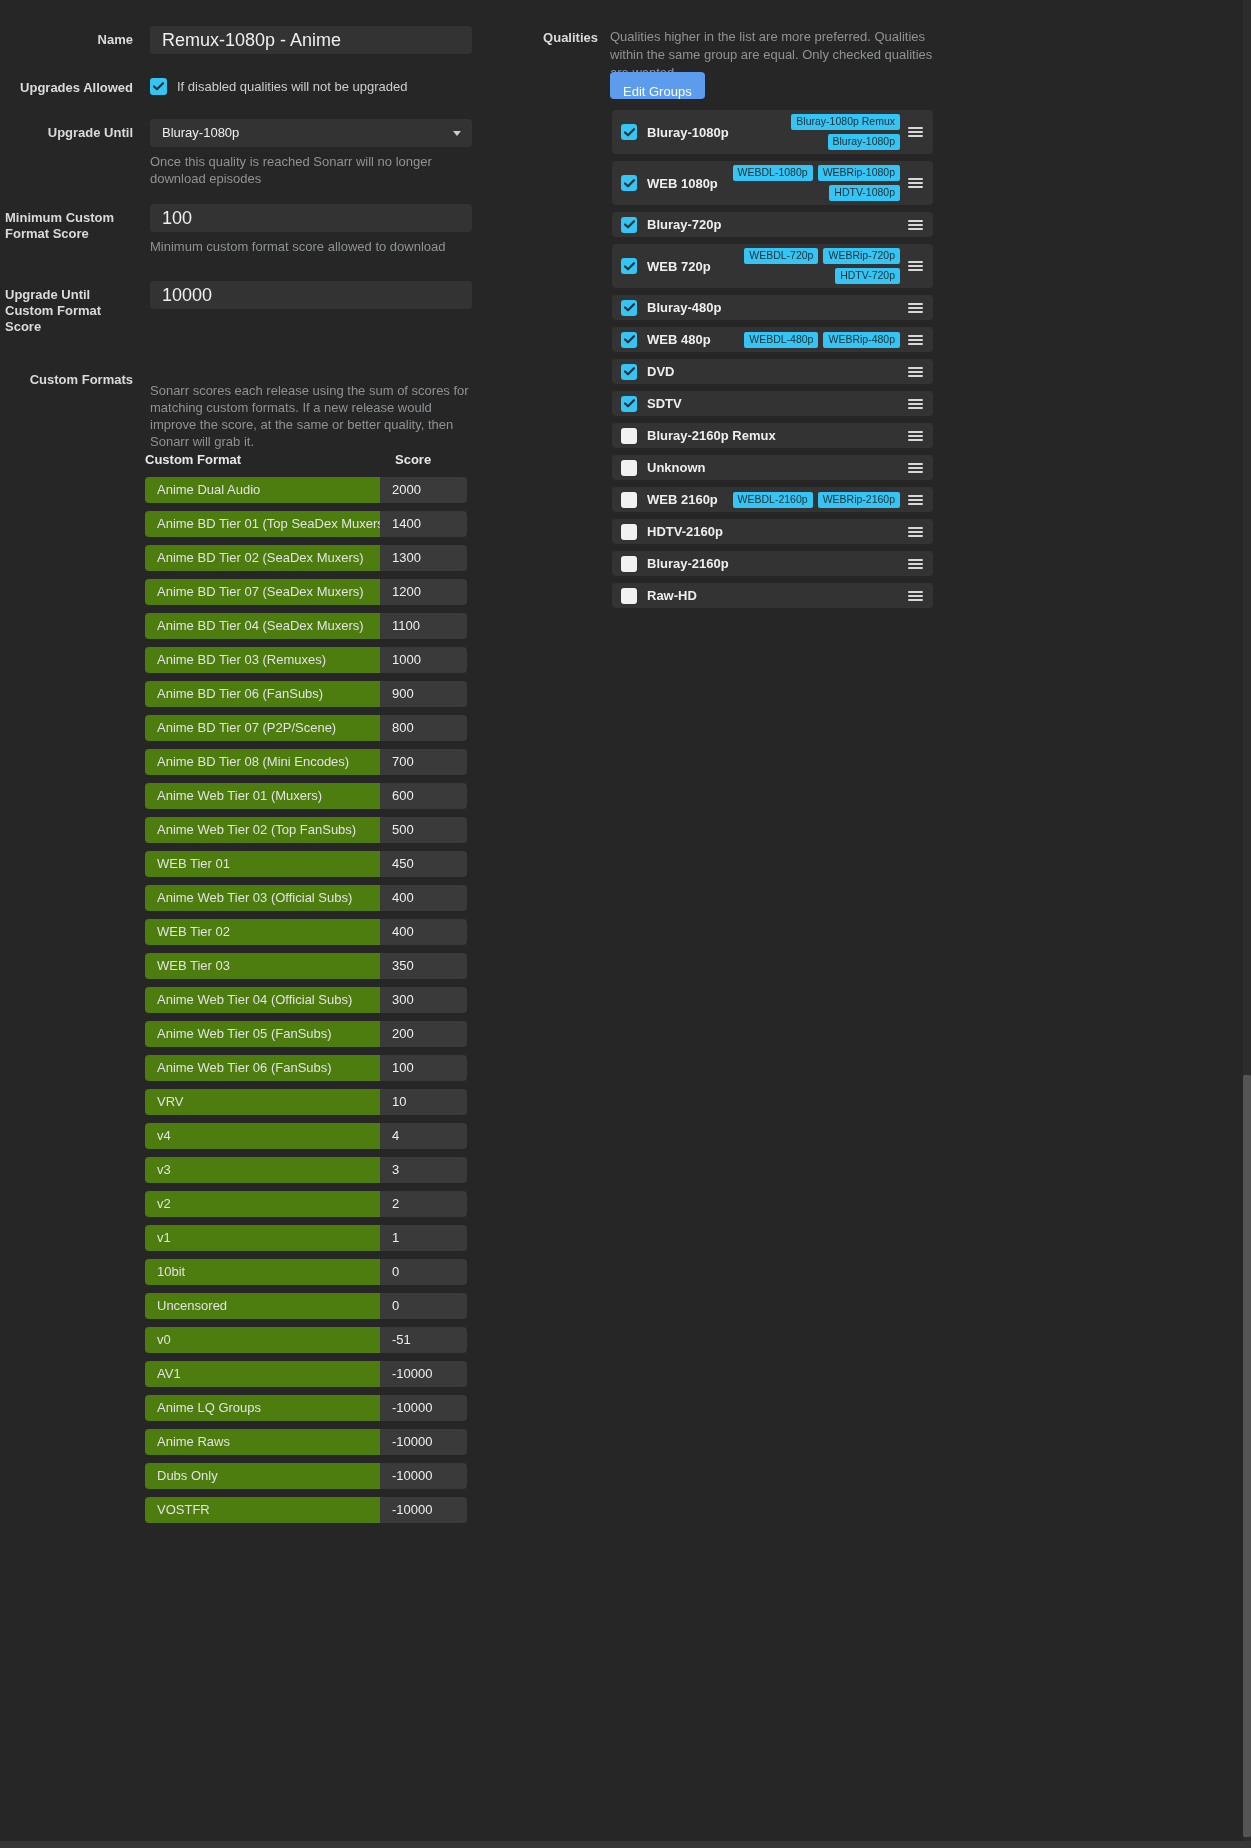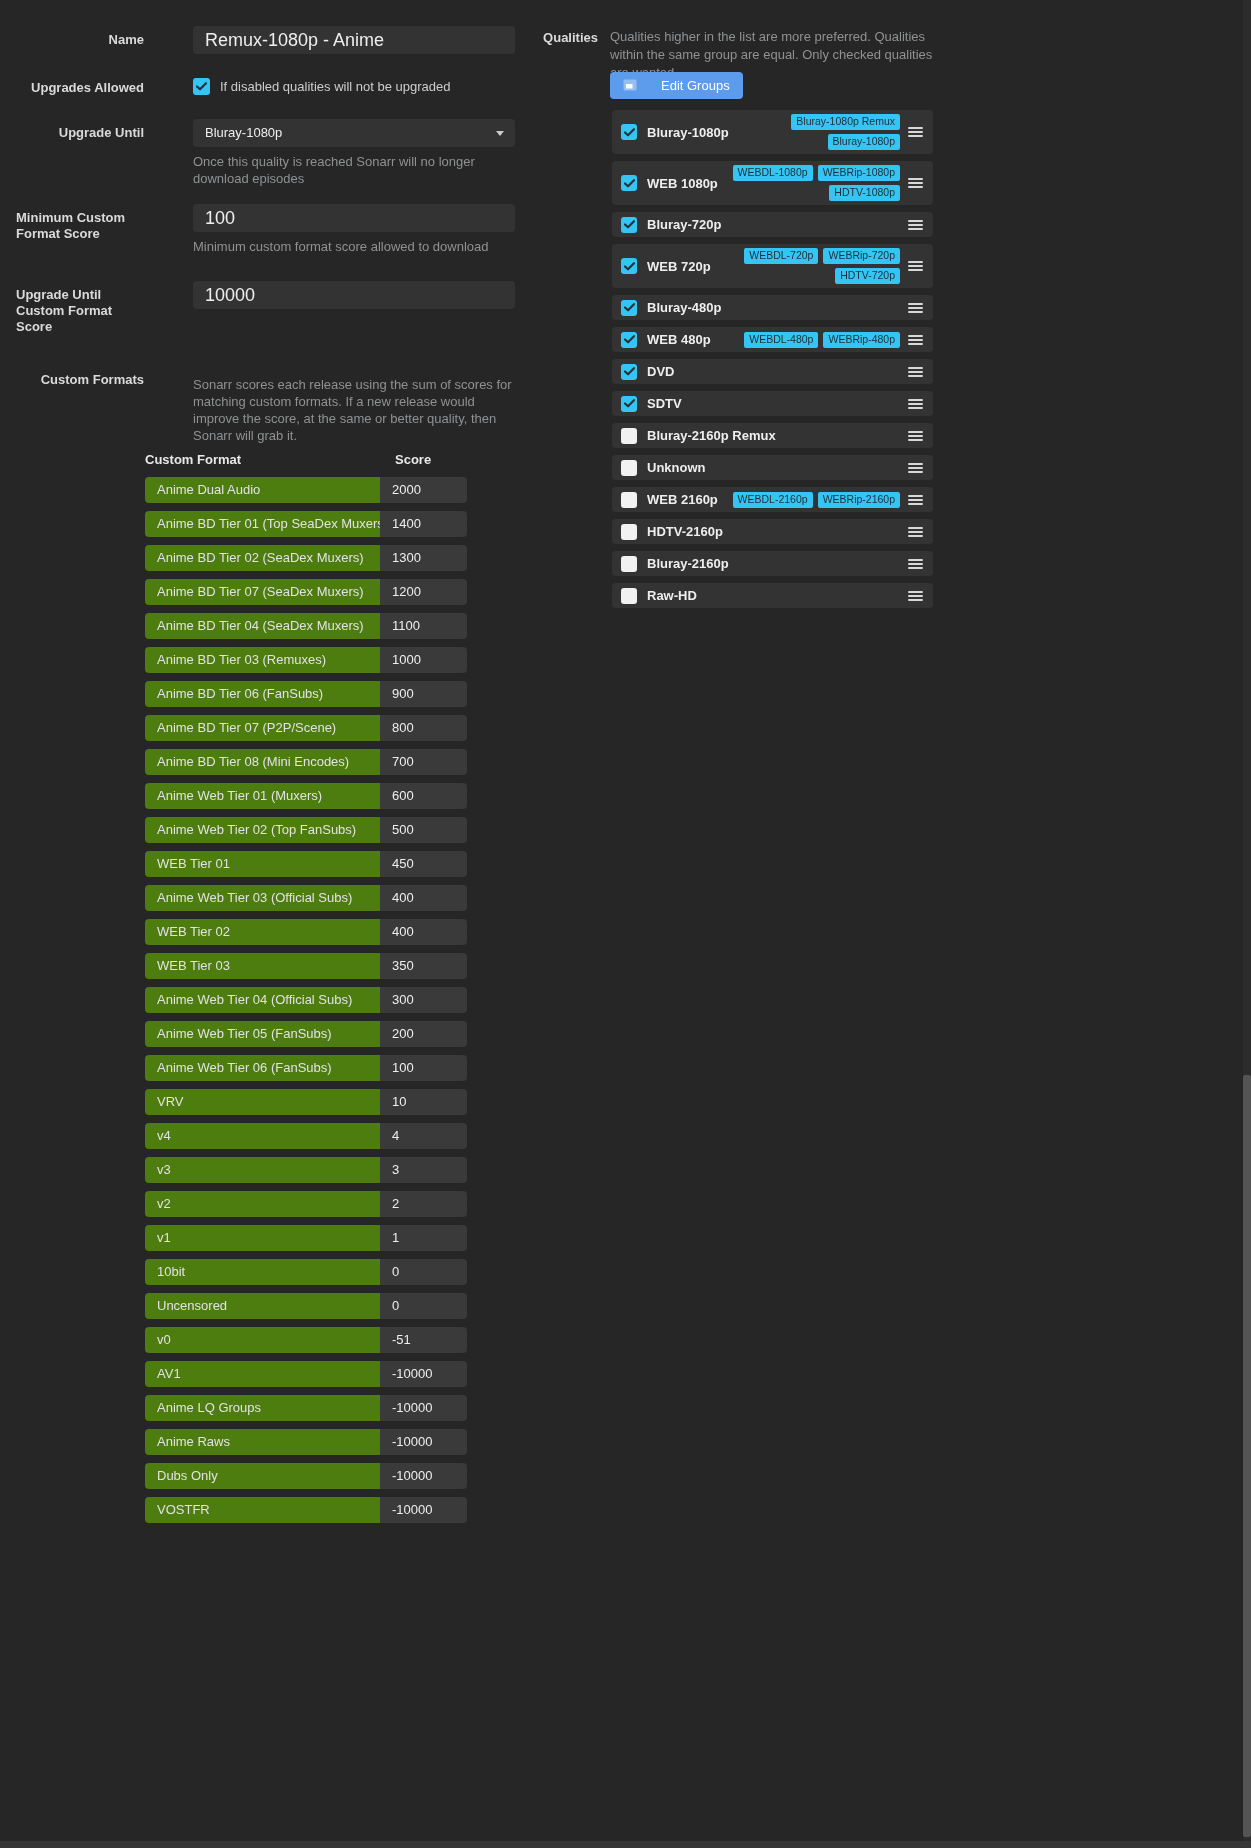--- a/index.html
+++ b/index.html
@@ -4,21 +4,21 @@
 <style>
   html,body{margin:0;padding:0;}
   body{
     width:1251px;height:1848px;position:relative;overflow:hidden;
     background:#262626;
     font-family:"Liberation Sans", sans-serif;
     -webkit-font-smoothing:antialiased;
   }
 
   
-  .form-row{position:absolute;left:16px;display:flex;width:467px;gap:32px;}
+  .form-row{position:absolute;left:5px;display:flex;width:467px;}
   .flabel{
     width:128px;flex:none;text-align:right;
     font-size:13px;font-weight:700;color:#dadada;line-height:16px;
   }
   .flabel.wrapleft{text-align:left;}
   .fcontrol{margin-left:17px;width:322px;flex:none;}
   .pt6{padding-top:6px;} .pt2{padding-top:2px;}
 
   .text-input{
     width:100%;height:28px;box-sizing:border-box;
@@ -61,24 +61,25 @@
     padding-left:12px;line-height:26px;font-size:13px;color:#eeeeee;
   }
 
   
   #qualities-label{position:absolute;left:468px;top:30px;width:130px;text-align:right;
     font-size:13px;font-weight:700;color:#dadada;}
   #qualities-help{position:absolute;left:610px;top:28px;width:326px;
     font-size:13px;color:#8f9193;line-height:18px;}
   #edit-groups-btn{
     position:absolute;left:610px;top:72px;height:27px;
-    display:inline-flex;align-items:center;gap:24px;
+    display:inline-flex;align-items:center;gap:12px;
     background:var(--accent-blue,#5d9cec);color:#ffffff;border:none;border-radius:4px;
     font-size:13px;padding:0 13px;cursor:pointer;
     font-family:"Liberation Sans", sans-serif;
+    flex-direction:column;
   }
   #quality-list{position:absolute;left:612px;top:110px;width:321px;}
   .q-row{
     display:flex;align-items:center;background:#333333;border-radius:4px;
     margin-bottom:7px;min-height:25px;padding:0 10px 0 9px;box-sizing:border-box;
   }
   .q-row .cb{width:16px;height:16px;margin:4px 0;}
   .q-label{margin-left:10px;font-size:13px;font-weight:600;color:#eeeeee;white-space:nowrap;}
   .q-badges{
     flex:1;display:flex;flex-wrap:wrap;justify-content:flex-end;align-items:flex-start;
@@ -142,21 +143,21 @@
 <div class="form-row" style="top:281px">
   <div class="flabel wrapleft pt6">Upgrade Until Custom Format Score</div>
   <div class="fcontrol">
     <input class="text-input" type="text" readonly="" value="10000" style="">
   </div>
 </div>
 
 <div class="form-row" style="top:370px">
   <div class="flabel pt2">Custom Formats</div>
   <div class="fcontrol">
-    <div class="help" style="margin-top:6px">Sonarr scores each release using the sum of scores for matching custom formats. If a new release would improve the score, at the same or better quality, then Sonarr will grab it.</div>
+    <div class="help" style="margin-top:12px">Sonarr scores each release using the sum of scores for matching custom formats. If a new release would improve the score, at the same or better quality, then Sonarr will grab it.</div>
   </div>
 </div>
 
 <div id="cf-table">
   <div class="cf-header">
     <div class="cf-h-name">Custom Format</div>
     <div class="cf-h-score">Score</div>
   </div>
   <div id="cf-rows">
       <div class="cf-row">

